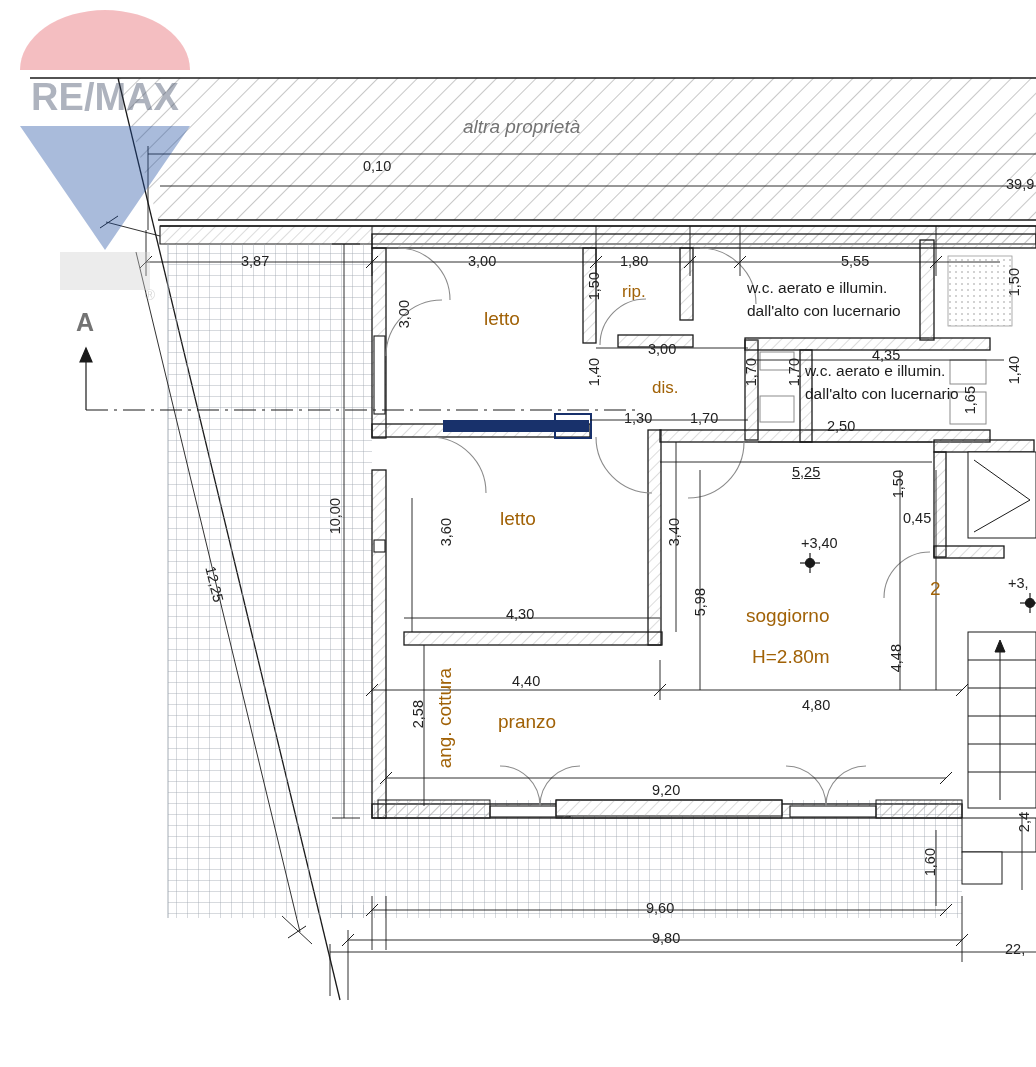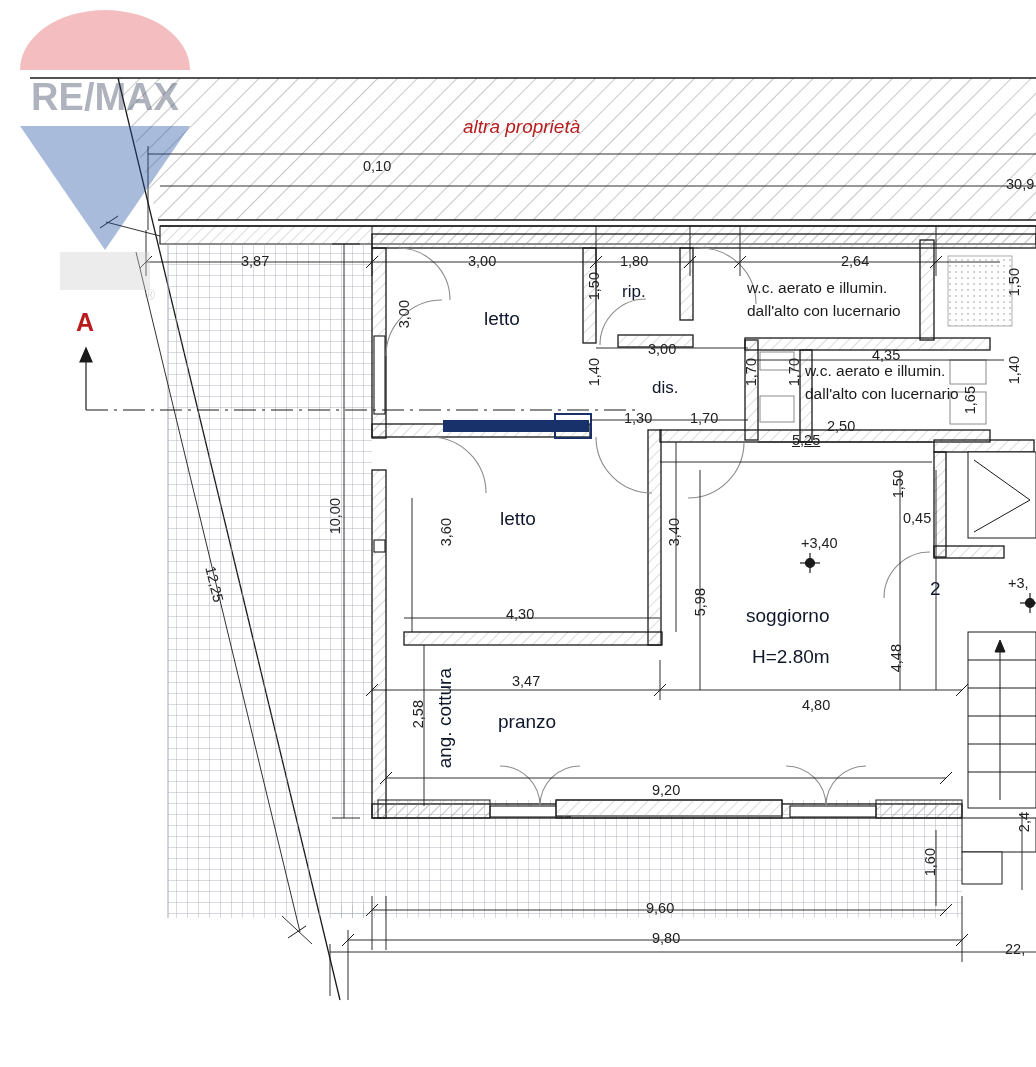--- a/index.html
+++ b/index.html
@@ -17,31 +17,31 @@
     overflow: hidden;
     background: #ffffff;
   }
   #plan svg {
     position: absolute;
     left: 0;
     top: 0;
   }
   .lbl {
     position: absolute;
-    color: #b91c1c;
+    color: #737373;
     white-space: nowrap;
     line-height: 1.15;
   }
   .dim {
     font-size: 14.5px;
     color: #222;
   }
   .room {
     font-size: 19px;
-    color: #0f172a;
+    color: #a16207;
   }
   .room-sm {
     font-size: 17px;
   }
   .note {
     font-size: 15.5px;
     color: #1a1a1a;
   }
   .big {
     font-size: 25px;
@@ -303,34 +303,34 @@
     <path d="M60 252 L150 252 L150 290 L60 290 Z" fill="#cfcfcf"></path>
     <text x="105" y="110" font-family="Liberation Sans, sans-serif" font-size="38" font-weight="bold" fill="#2c3b57" text-anchor="middle">RE/MAX</text>
     <text x="150" y="300" font-family="Liberation Sans, sans-serif" font-size="14" fill="#9a9a9a" text-anchor="middle">®</text>
   </svg>
 
   <div class="lbl italic" style="left:463px; top:116px;">altra proprietà</div>
 
   <div class="lbl big" style="left:76px; top:308px;">A</div>
 
   <div class="lbl dim" style="left:363px; top:158px;">0,10</div>
-  <div class="lbl dim" style="left:1006px; top:176px;">30,9</div>
+  <div class="lbl dim" style="left:1006px; top:176px;">39,9</div>
   <div class="lbl dim" style="left:241px; top:253px;">3,87</div>
   <div class="lbl dim" style="left:468px; top:253px;">3,00</div>
   <div class="lbl dim" style="left:620px; top:253px;">1,80</div>
-  <div class="lbl dim" style="left:841px; top:253px;">2,64</div>
+  <div class="lbl dim" style="left:841px; top:253px;">5,55</div>
   <div class="lbl dim" style="left:648px; top:341px;">3,00</div>
   <div class="lbl dim" style="left:872px; top:347px;">4,35</div>
   <div class="lbl dim" style="left:607px; top:410px;margin-left:17px;">1,30</div>
   <div class="lbl dim" style="left:690px; top:410px;">1,70</div>
   <div class="lbl dim" style="left:827px; top:418px;">2,50</div>
-  <div class="lbl dim" style="left:792px; top:432px;text-decoration:underline;">5,25</div>
+  <div class="lbl dim" style="left:792px; top:464px;text-decoration:underline;">5,25</div>
   <div class="lbl dim" style="left:903px; top:510px;text-align:center;">0,45</div>
   <div class="lbl dim" style="left:506px; top:606px;">4,30</div>
-  <div class="lbl dim" style="left:512px; top:673px;">3,47</div>
+  <div class="lbl dim" style="left:512px; top:673px;">4,40</div>
   <div class="lbl dim" style="left:786px; top:697px;margin-left:16px;">4,80</div>
   <div class="lbl dim" style="left:652px; top:763px;margin-top:19px;">9,20</div>
   <div class="lbl dim" style="left:646px; top:900px;">9,60</div>
   <div class="lbl dim" style="left:652px; top:930px;">9,80</div>
   <div class="lbl dim" style="left:1005px; top:941px;">22,</div>
 
   <div class="lbl dim vert" style="left:586px; top:272px;">1,50</div>
   <div class="lbl dim vert" style="left:1006px; top:268px;">1,50</div>
   <div class="lbl dim vert" style="left:396px; top:300px;">3,00</div>
   <div class="lbl dim vert" style="left:586px; top:358px;">1,40</div>

